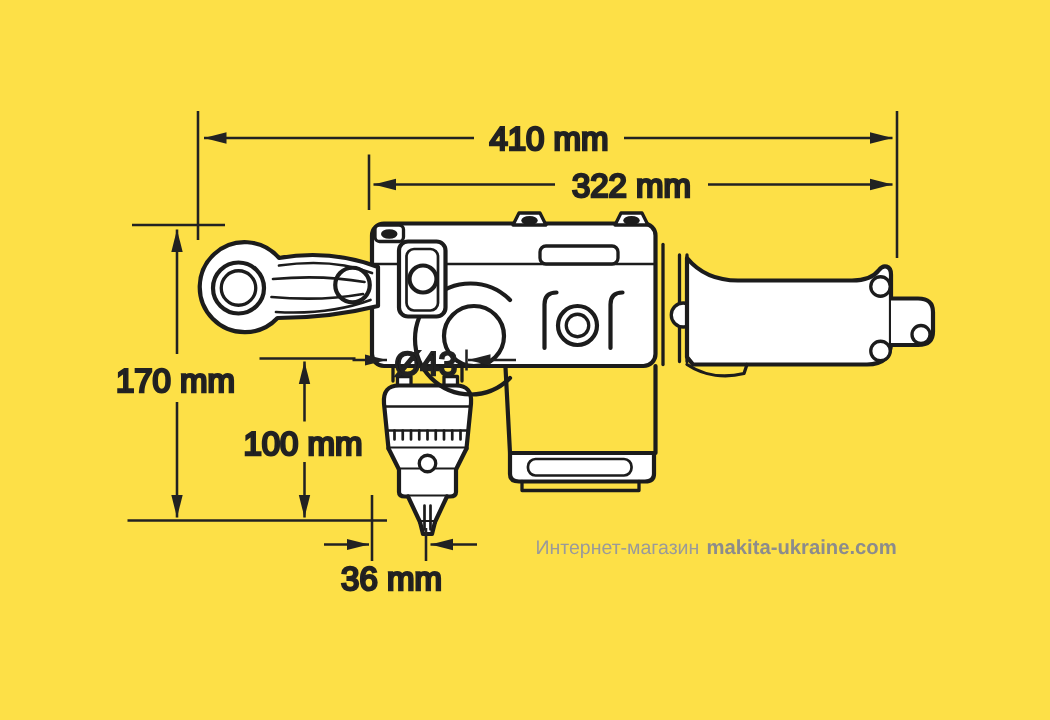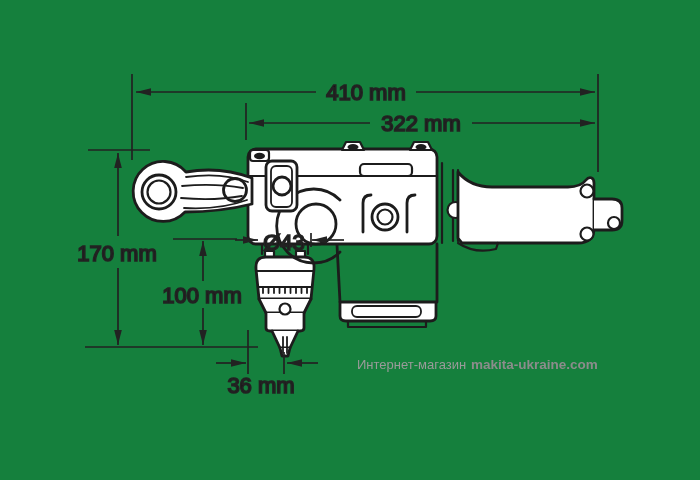--- a/index.html
+++ b/index.html
@@ -1,17 +1,17 @@
 <!DOCTYPE html>
 <html><head>
 <meta charset="utf-8">
 <style>
   html,body{margin:0;padding:0;background:#ffffff;}
   .canvas{
-    position:relative;width:700px;height:480px;background:#15803d;
+    position:relative;width:700px;height:480px;background:#fde047;
     overflow:hidden;font-family:"Liberation Sans",sans-serif;
   }
   svg{display:block;}
   .drill{stroke:#1c1c1c;stroke-width:2.8;fill:none;stroke-linecap:round;stroke-linejoin:round;}
   .fillw{fill:#ffffff;}
   .dark{fill:#1c1c1c;stroke:none;}
   .thin{stroke-width:1.8;}
   .med{stroke-width:2.2;}
   .dim{stroke:#222222;stroke-width:1.7;fill:none;stroke-linecap:butt;}
   .dimtext{font-size:22px;fill:#151515;font-family:"Liberation Sans",sans-serif;}

